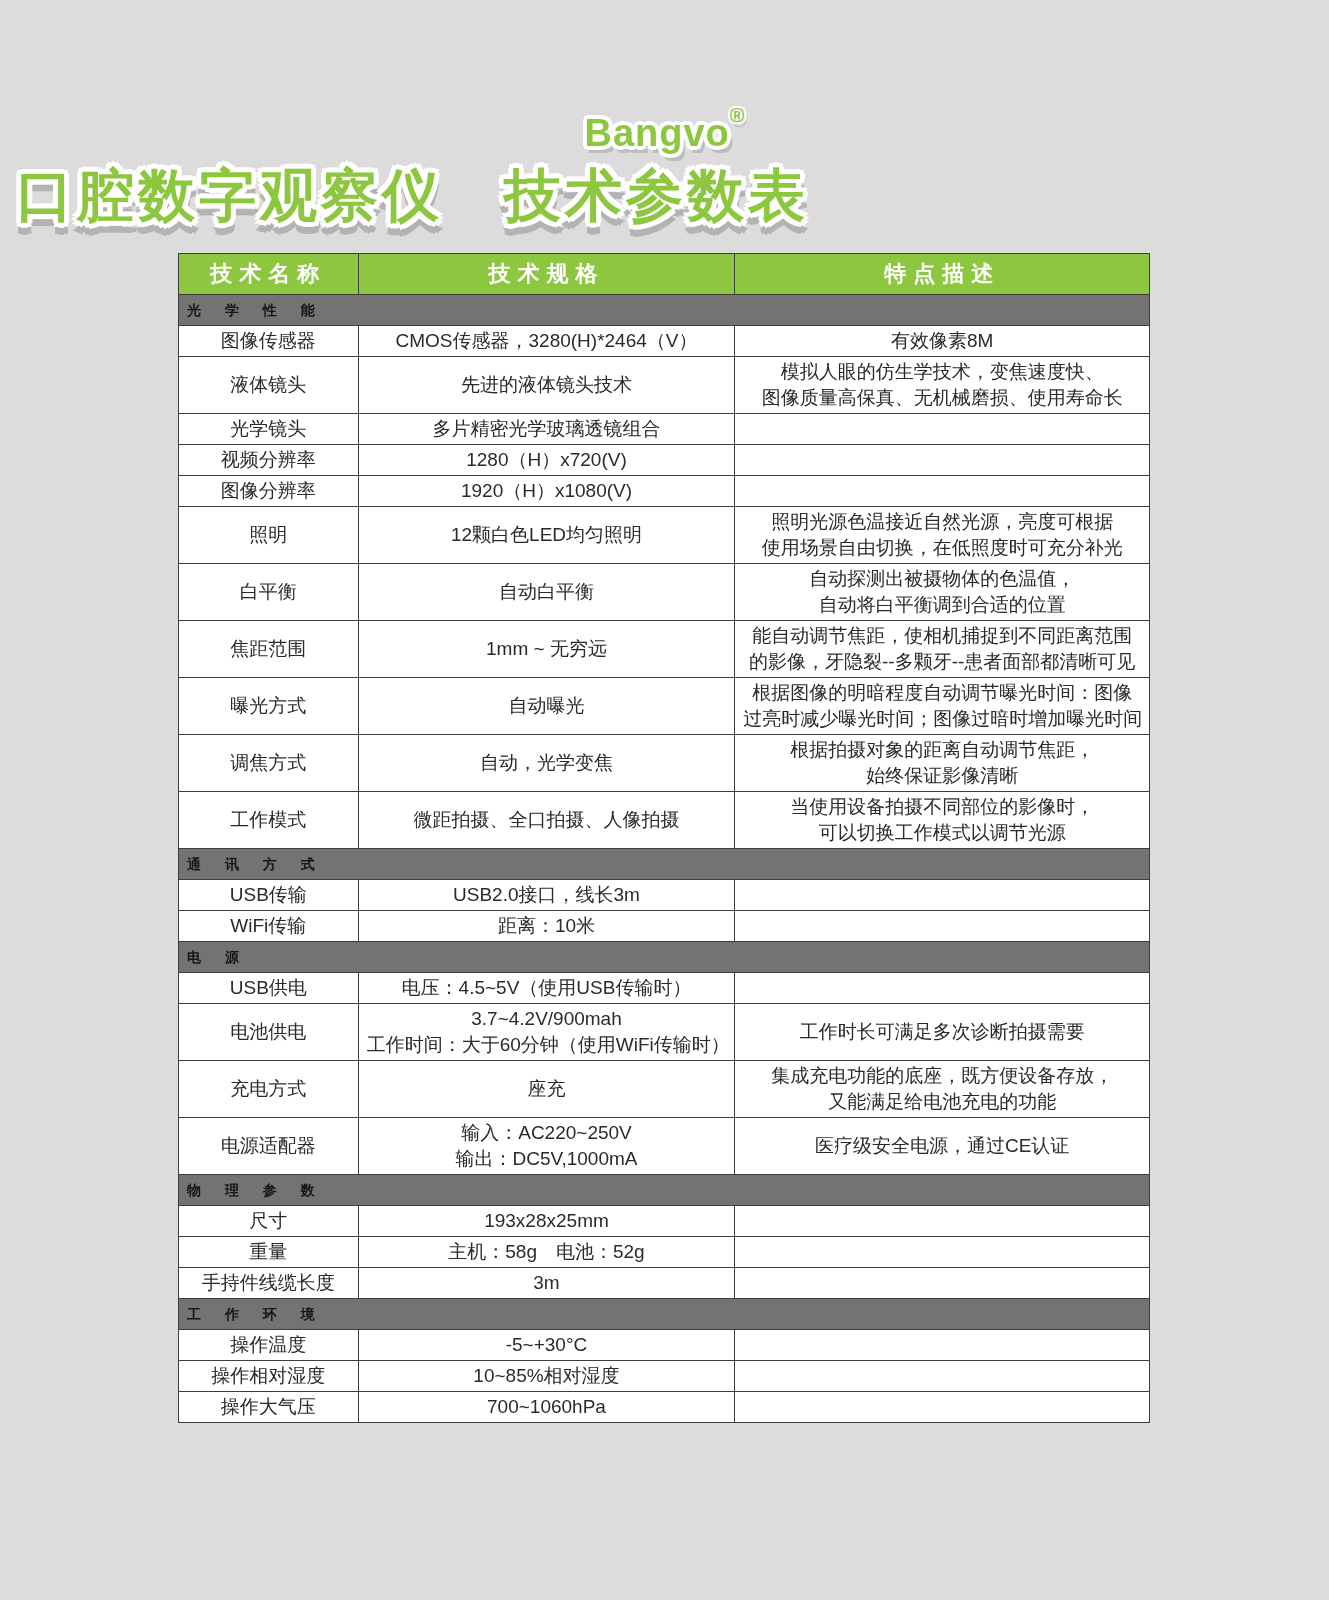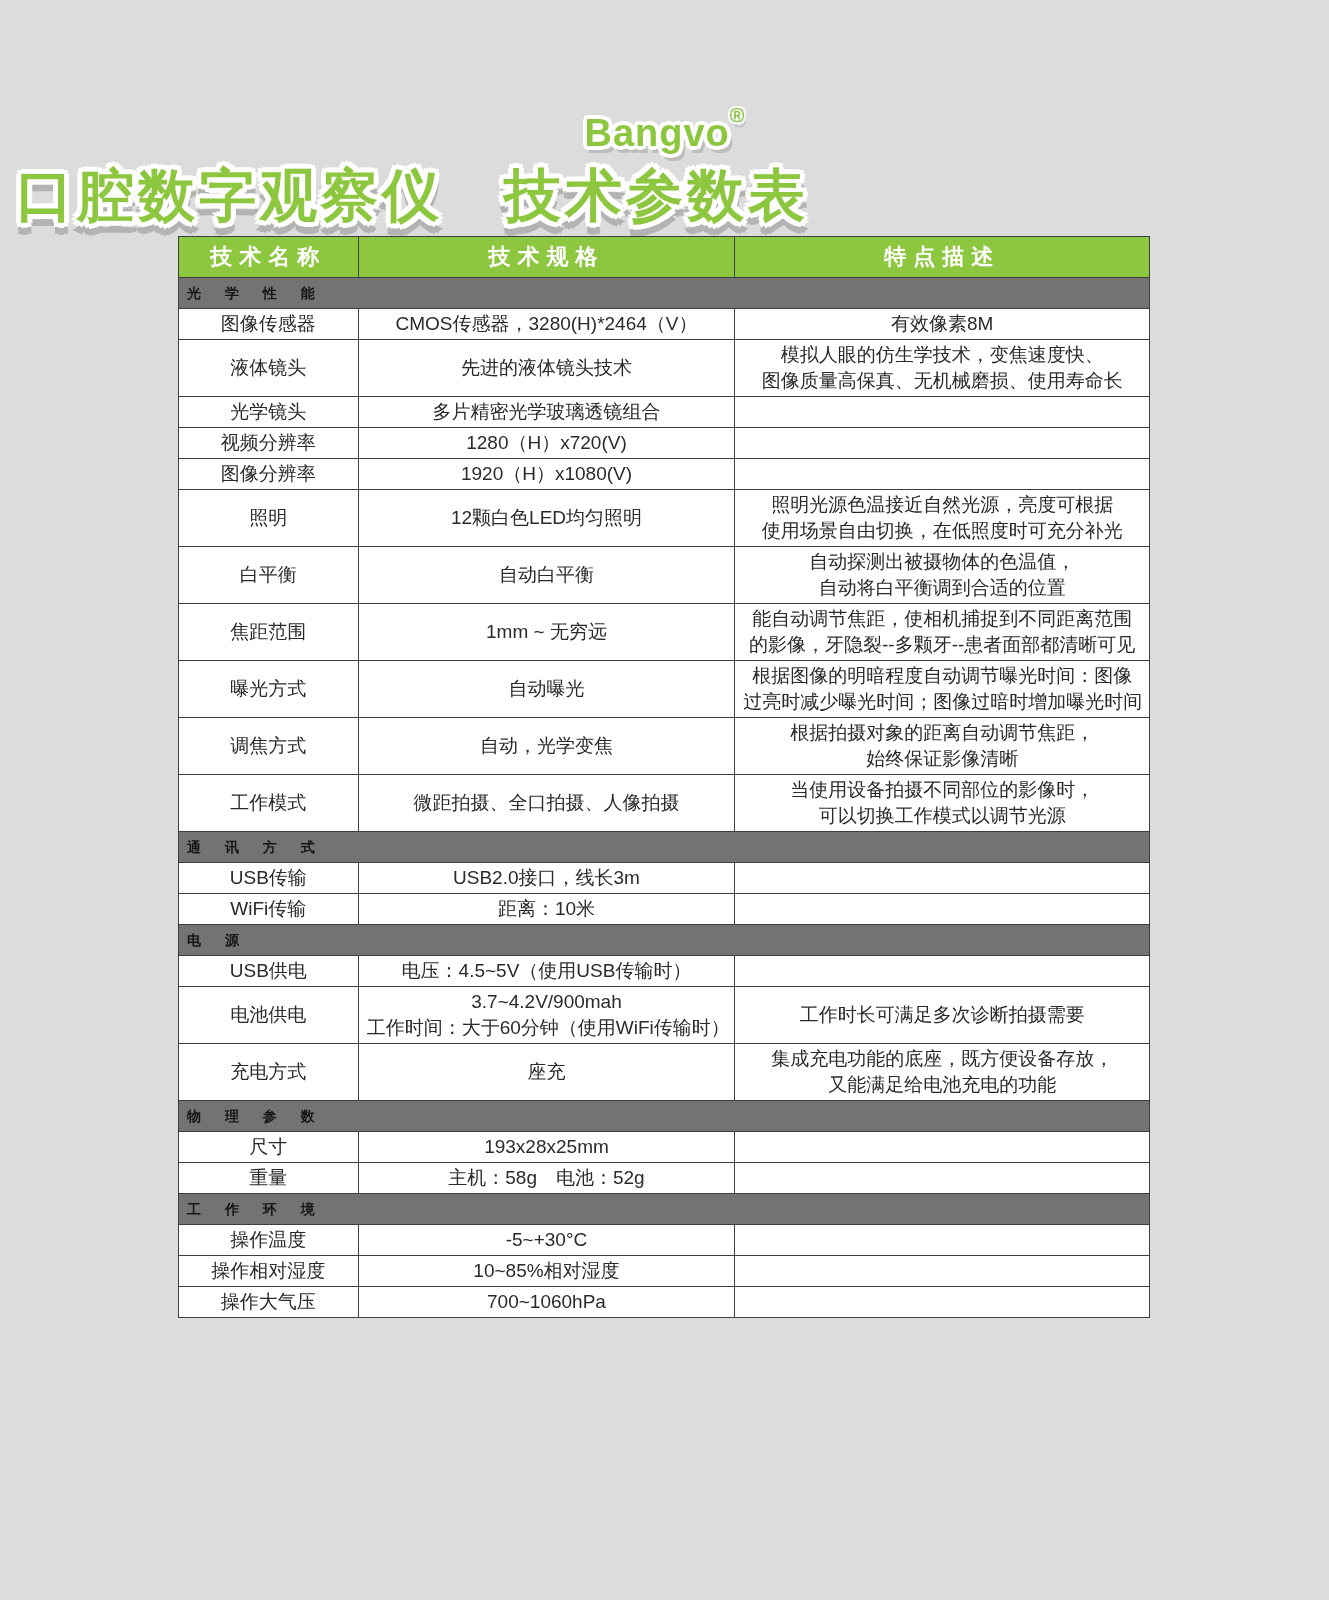--- a/index.html
+++ b/index.html
@@ -34,21 +34,21 @@
     position:absolute;top:158px;left:16px;width:100%;
     font-size:57px;font-weight:800;letter-spacing:4px;
     color:var(--green,#8dc63f);
     text-shadow:
       -4px -4px 0 #fff, 4px -4px 0 #fff, -4px 4px 0 #fff, 4px 4px 0 #fff,
       -5px 0 0 #fff, 5px 0 0 #fff, 0 -5px 0 #fff, 0 5px 0 #fff,
       -3px 11px 0 #b3b3b3, 4px 11px 0 #b3b3b3, 0 12px 0 #b3b3b3;
     white-space:nowrap;
   }
   
-  .table-wrap{position:absolute;left:178px;top:236px;width:972px;border-radius:13px;}
+  .table-wrap{position:absolute;left:178px;top:253px;width:972px;border-radius:13px;}
   table{width:100%;border-collapse:collapse;table-layout:fixed;}
   th,td{border:1.6px solid #3e3e3e;box-sizing:border-box;}
   thead th{
     background:var(--green,#8dc63f);
     color:#ffffff;
     font-size:22px;font-weight:bold;letter-spacing:7px;
     height:41px;text-align:center;
   }
   td.section-cell{
     background:#737373;
@@ -268,37 +268,58 @@
             </td>
             <td>
               <div>座充</div>
             </td>
             <td>
               <div>集成充电功能的底座，既方便设备存放，</div>
               <div>又能满足给电池充电的功能</div>
             </td>
           </tr>
           <tr>
+            <td>
+              <div>电源适配器</div>
+            </td>
+            <td>
+              <div>输入：AC220~250V</div>
+              <div>输出：DC5V,1000mA</div>
+            </td>
+            <td>
+              <div>医疗级安全电源，通过CE认证</div>
+            </td>
+          </tr>
+          <tr>
             <td colspan="3" class="section-cell">物 理 参 数</td>
           </tr>
           <tr>
             <td>
               <div>尺寸</div>
             </td>
             <td>
               <div>193x28x25mm</div>
             </td>
             <td></td>
           </tr>
           <tr>
             <td>
               <div>重量</div>
             </td>
             <td>
               <div>主机：58g　电池：52g</div>
+            </td>
+            <td></td>
+          </tr>
+          <tr>
+            <td>
+              <div>手持件线缆长度</div>
+            </td>
+            <td>
+              <div>3m</div>
             </td>
             <td></td>
           </tr>
           <tr>
             <td colspan="3" class="section-cell">工 作 环 境</td>
           </tr>
           <tr>
             <td>
               <div>操作温度</div>
             </td>

